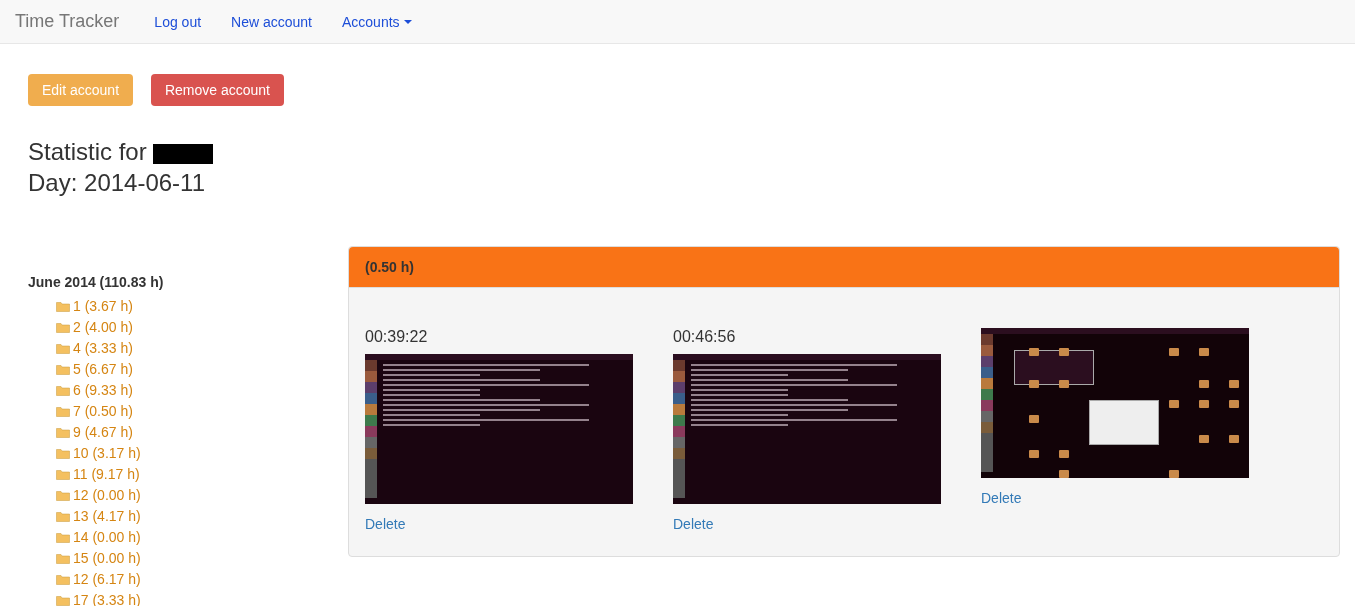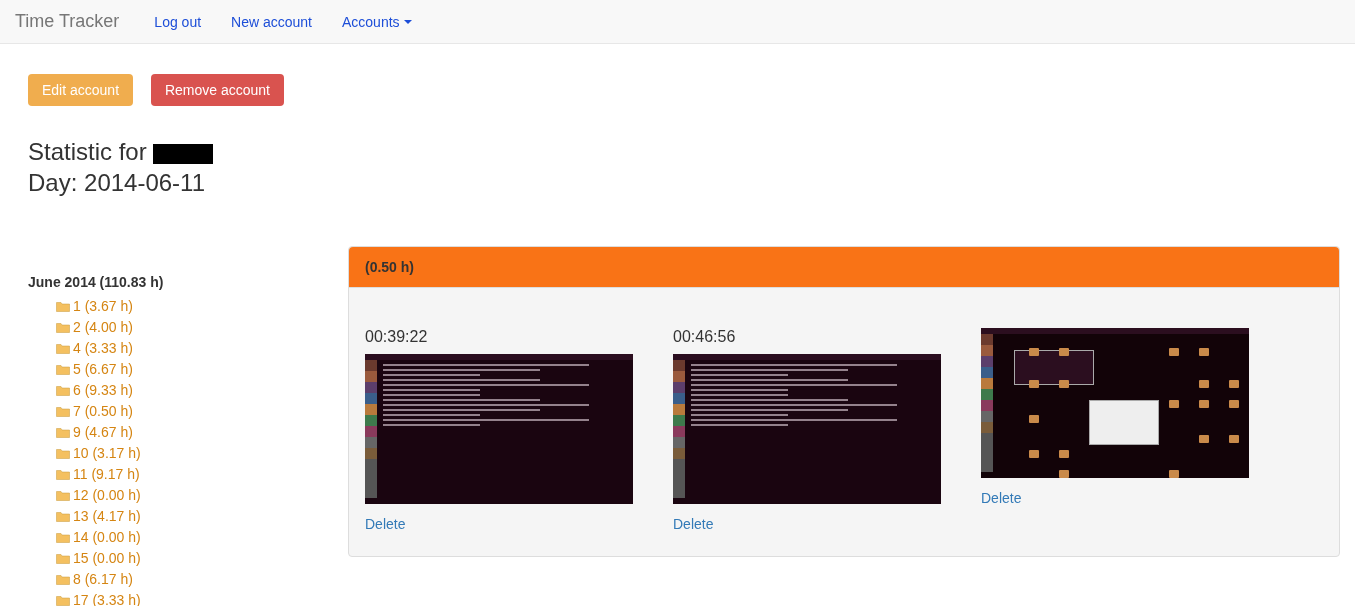--- a/index.html
+++ b/index.html
@@ -154,21 +154,21 @@
           <li>
             <svg class="folder-icon" viewBox="0 0 14 11">
               <path fill="#f4c060" stroke="#c99a3a" stroke-width="0.5" d="M0.5 1.5 L5 1.5 L6 3 L13.5 3 L13.5 10.5 L0.5 10.5 Z"></path>
             </svg>
             <a class="day-link">15 (0.00 h)</a>
           </li>
           <li>
             <svg class="folder-icon" viewBox="0 0 14 11">
               <path fill="#f4c060" stroke="#c99a3a" stroke-width="0.5" d="M0.5 1.5 L5 1.5 L6 3 L13.5 3 L13.5 10.5 L0.5 10.5 Z"></path>
             </svg>
-            <a class="day-link">8 (6.17 h)</a>
+            <a class="day-link">12 (6.17 h)</a>
           </li>
           <li>
             <svg class="folder-icon" viewBox="0 0 14 11">
               <path fill="#f4c060" stroke="#c99a3a" stroke-width="0.5" d="M0.5 1.5 L5 1.5 L6 3 L13.5 3 L13.5 10.5 L0.5 10.5 Z"></path>
             </svg>
             <a class="day-link">17 (3.33 h)</a>
           </li>
         </ul>
     </div>
 

